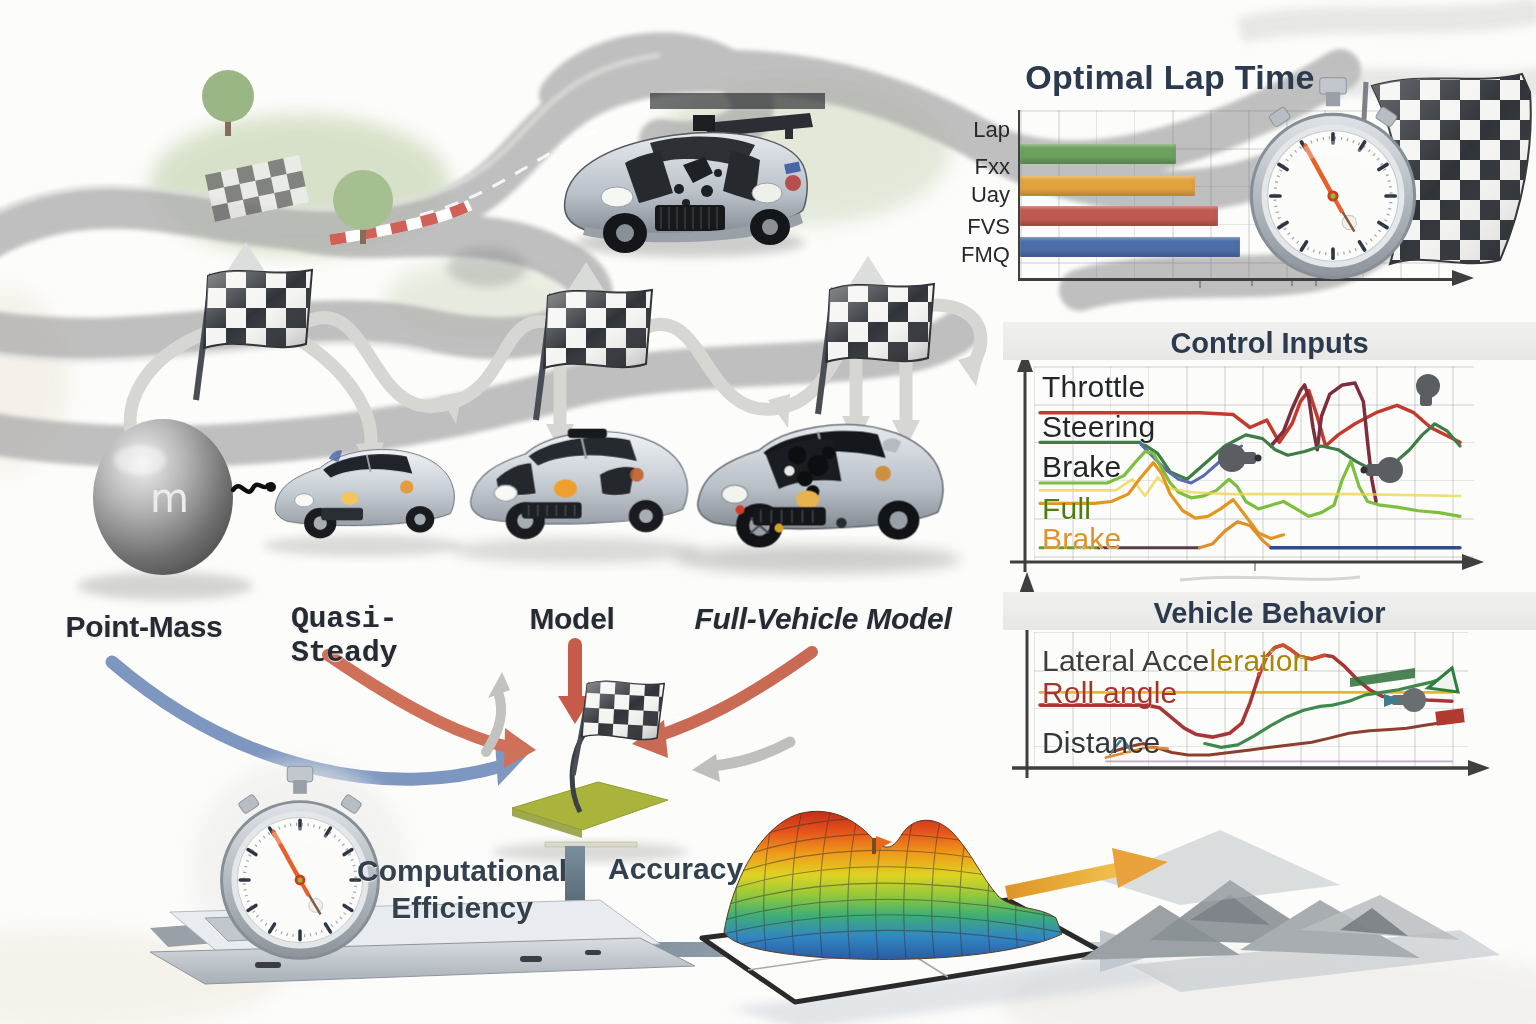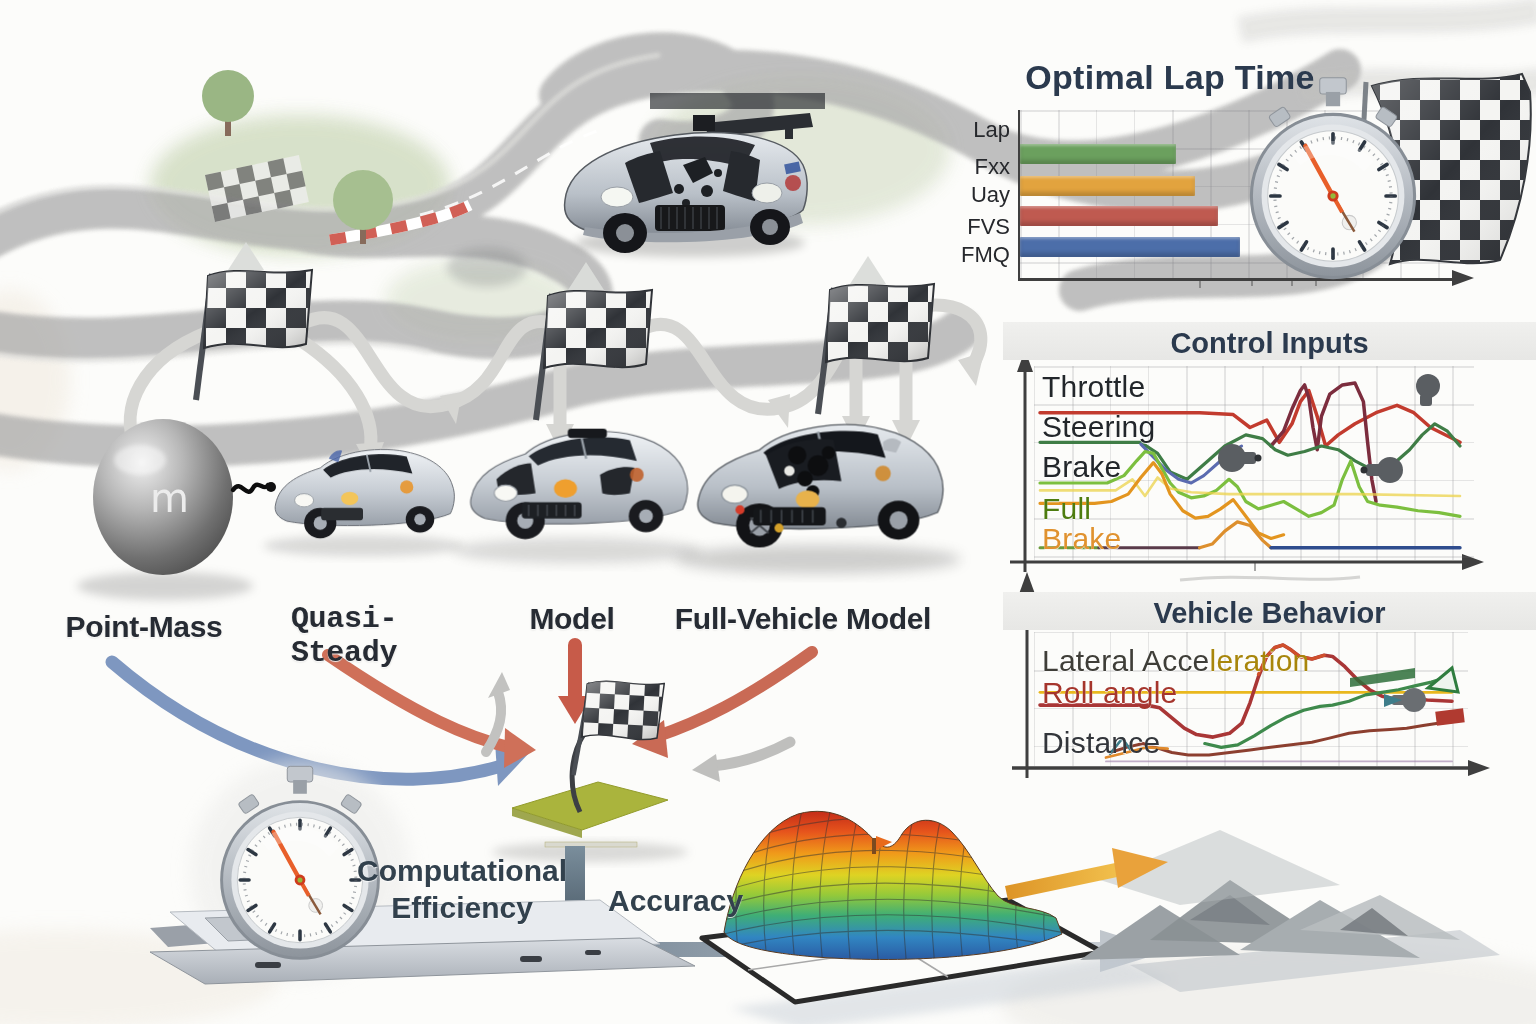--- a/index.html
+++ b/index.html
@@ -36,26 +36,26 @@
   .plot-vb{left:1040px;top:636px;width:412px;height:128px;}
   .plot svg{position:absolute;left:0;top:0;width:100%;height:100%;overflow:visible;}
   .chart-label{position:absolute;font-size:30px;font-weight:400;letter-spacing:.2px;white-space:nowrap;
                text-shadow:0 1px 0 rgba(255,255,255,.75);z-index:3;}
 
   
   .model-label{position:absolute;top:602px;text-align:center;font-size:30px;font-weight:700;
                color:#262b33;letter-spacing:-.3px;z-index:3;
                text-shadow:0 1px 1px rgba(255,255,255,.9),0 1px 2px rgba(0,0,0,.18);}
   .ml-0{left:46px;width:196px;margin-top:8px;} .ml-1{left:240px;width:208px;font-family:Liberation Mono, monospace;}
-  .ml-2{left:510px;width:124px;} .ml-3{left:668px;width:270px;}
+  .ml-2{left:510px;width:124px;} .ml-3{left:688px;width:270px;font-style:italic;}
   .tradeoff{position:absolute;font-size:30px;font-weight:700;color:#32414d;z-index:3;
             text-shadow:0 1px 1px rgba(255,255,255,.8);}
   .to-left1{left:352px;top:854px;width:220px;text-align:center;}
   .to-left2{left:352px;top:891px;width:220px;text-align:center;}
-  .to-right{left:608px;top:852px;width:140px;text-align:left;margin-top:32px;}
+  .to-right{left:608px;top:852px;width:140px;text-align:left;}
 </style>
 </head>
 <body>
 
 <div class="canvas">
 
 <svg class="layer bg" viewBox="0 0 1536 1024">
 <defs>
   <filter id="blur2" x="-20%" y="-20%" width="140%" height="140%">
           <feGaussianBlur stdDeviation="2"></feGaussianBlur>

